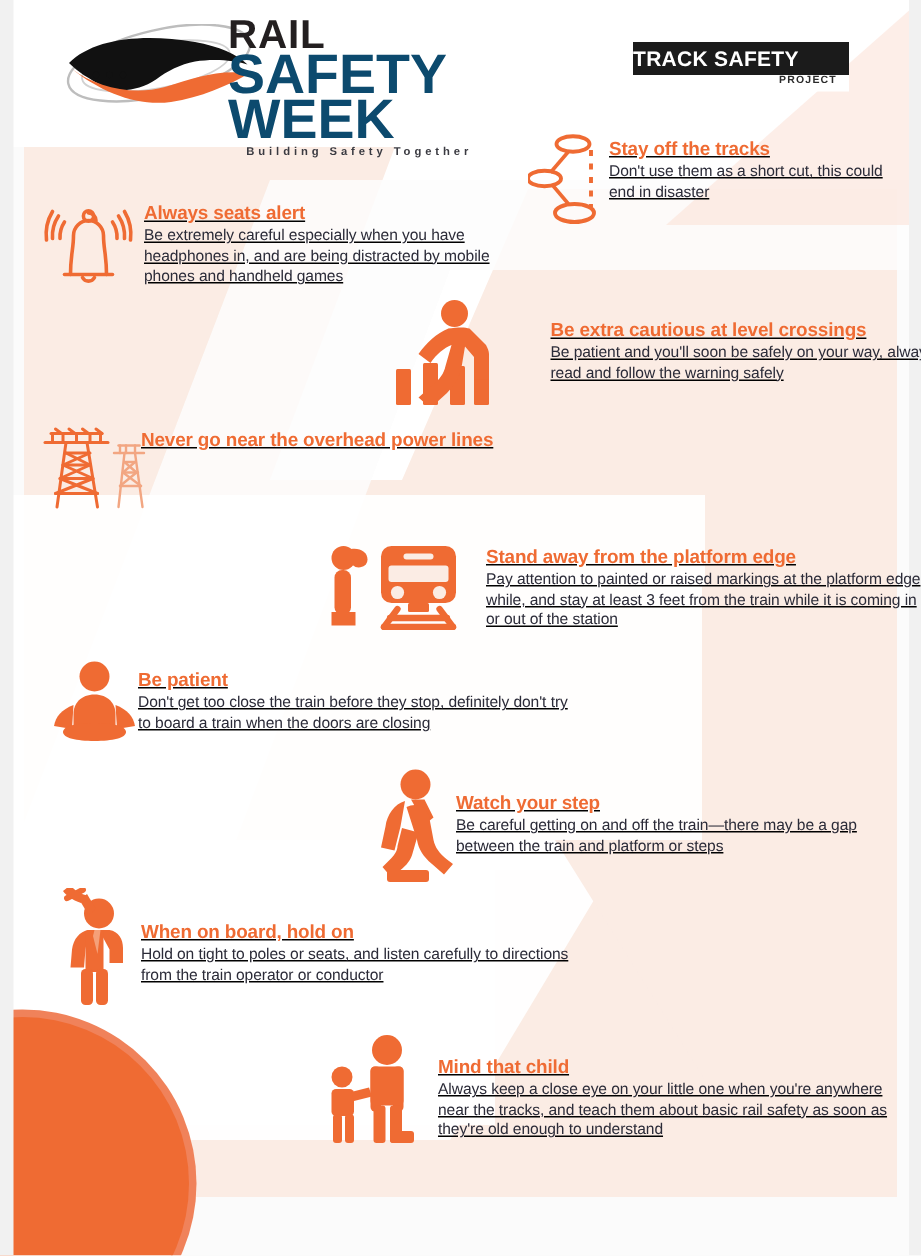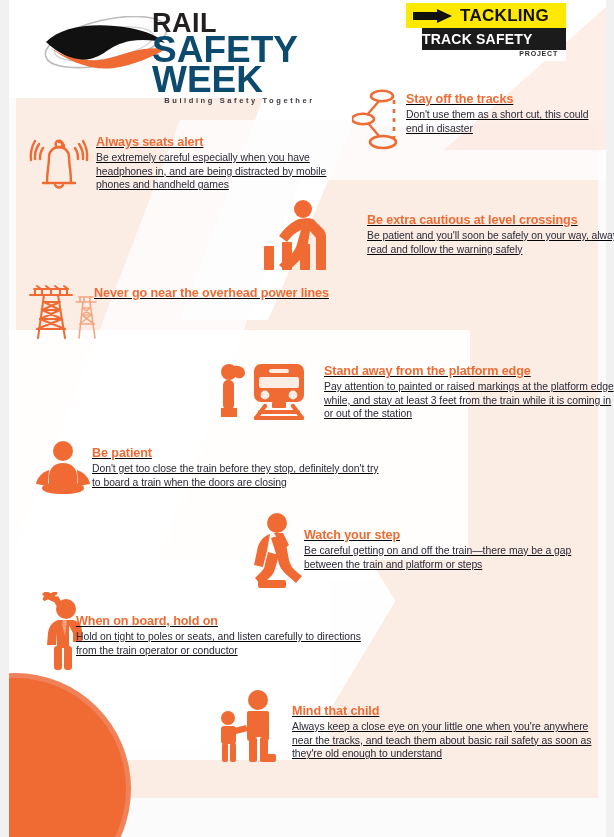--- a/index.html
+++ b/index.html
@@ -187,27 +187,20 @@
         <circle cx="48" cy="34" r="2.1" fill="#111"></circle>
       </svg>
       <div class="rsw-text">
         <div class="rsw-rail">RAIL</div>
         <div class="rsw-safety">SAFETY WEEK</div>
         <div class="rsw-tag">Building Safety Together</div>
       </div>
     </div>
 
     <div class="logo-ttsp">
-      <div class="ttsp-row1">
-        <span class="ttsp-arrow">
-          <span class="shaft"></span>
-            <span class="head"></span>
-        </span>
-        <span class="ttsp-t1">TACKLING</span>
-      </div>
       <div class="ttsp-row2">
         <span class="ttsp-t2">TRACK SAFETY</span>
       </div>
       <div class="ttsp-t3">PROJECT</div>
     </div>
   </div>
 
   <div class="tip" style="left:352px;top:88px;width:250px;">
     <svg class="icon" width="52" height="62" viewBox="0 0 52 62">
       <ellipse cx="30" cy="8" rx="11" ry="5.2" fill="none" stroke="#ef6b33" stroke-width="2.6"></ellipse>
@@ -359,21 +352,21 @@
         <circle cx="30" cy="17" r="10"></circle>
         <path d="M17 8 l5 -4 6 10 -5 4 z"></path>
         <path d="M23 28 c-6 1 -10 6 -11 13 l-1 12 h9 l1 -12 z"></path>
         <path d="M30 28 h7 c6 1 9 6 9 12 v10 h-9 v-9 z"></path>
         <rect x="21" y="28" width="12" height="28" rx="2"></rect>
         <rect x="18" y="54" width="8" height="24" rx="3"></rect>
         <rect x="28" y="54" width="8" height="24" rx="3"></rect>
         <path d="M27 28 l4 0 -2 16 -3 -12 z" fill="#f5a079"></path>
       </g>
     </svg>
-    <div class="txt" style="left:40px;top:22px;width:306px;">
+    <div class="txt" style="left:58px;top:22px;width:306px;">
       <h3>When on board, hold on</h3>
       <p>Hold on tight to poles or seats, and listen carefully to directions from the train operator or conductor</p>
     </div>
   </div>
 
   <div class="tip" style="left:214px;top:690px;width:392px;">
     <svg class="icon" width="70" height="72" viewBox="0 0 70 72">
       <g fill="#ef6b33">
         <circle cx="44" cy="10" r="10"></circle>
         <rect x="33" y="21" width="22" height="26" rx="3"></rect>

